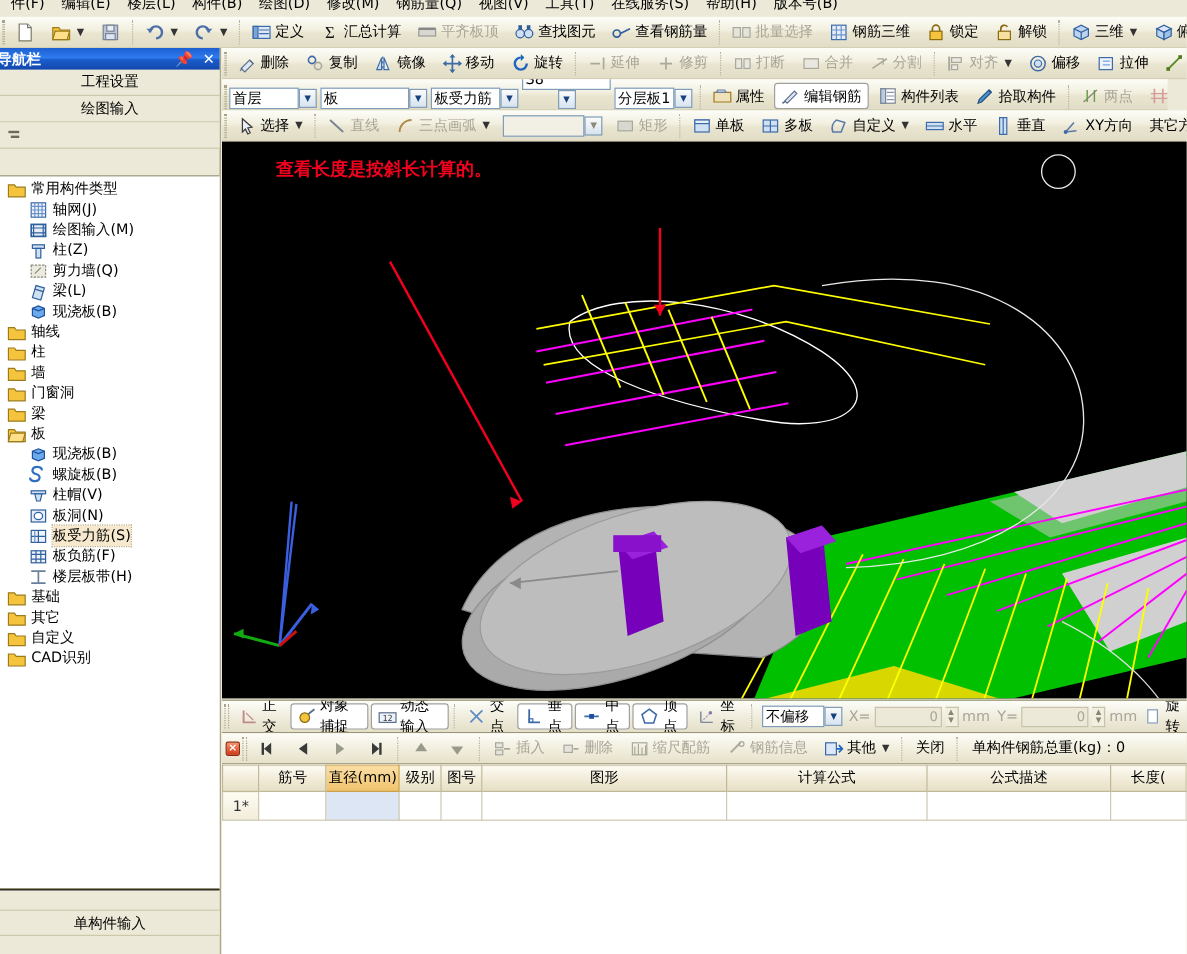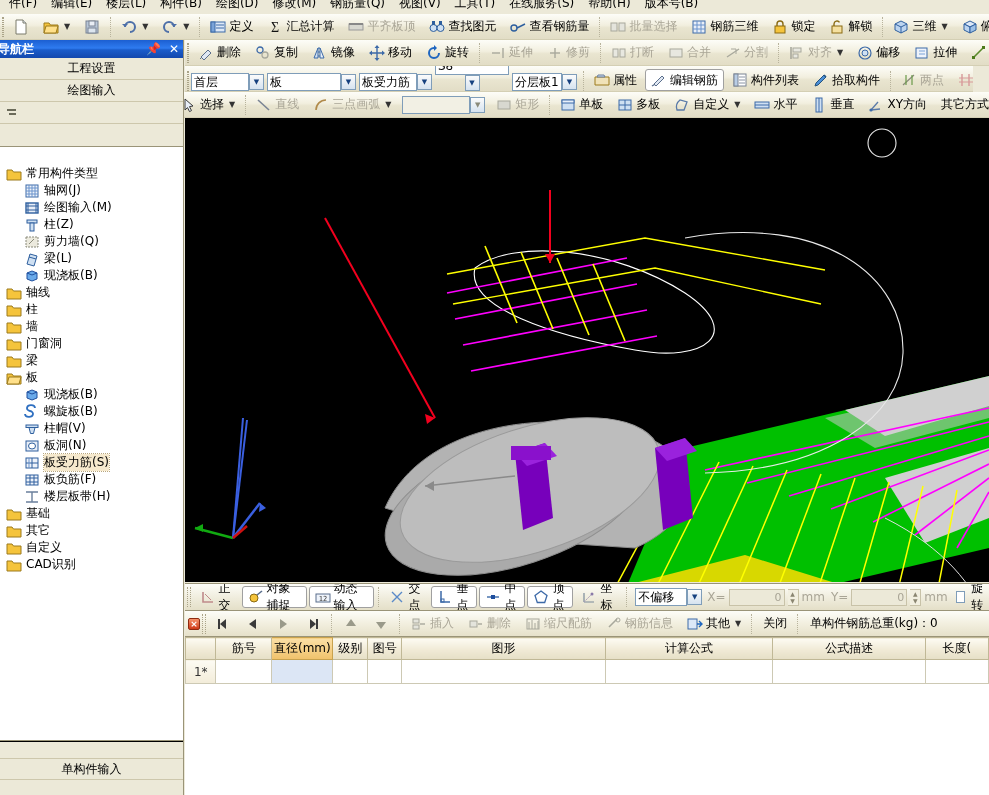--- a/index.html
+++ b/index.html
@@ -63,21 +63,21 @@
   .lp-btnrow {
     height:22px; background:#ece9d8; border-bottom:1px solid #cdc7ac;
     display:flex; align-items:center; justify-content:center;
     font-size:12px; cursor:default;
   }
   .lp-toolrow { height:22px; background:#ece9d8; border-bottom:1px solid #cdc7ac;
      display:flex; align-items:center; padding-left:4px; }
   #tree {
     position:absolute; left:0; right:0; top:106px; bottom:54px;
     background:#fff; border:1px solid #9a9478; border-left:none; border-right:none;
-    overflow:hidden; padding-top:18px;
+    overflow:hidden; padding-top:2px;
   }
   .tnode { display:flex; align-items:center; height:17px; padding-left:6px; font-size:12px; white-space:nowrap;}
   .tnode.child { padding-left:24px; }
   .tnode .lbl { margin-left:4px; }
   .tnode.sel .lbl { background:#f6e9cd; outline:1px dotted #b9a77e;}
   #lp-foot {
     position:absolute; left:0; right:0; bottom:0; height:54px;
     background:#ece9d8; border-top:1px solid #000000;
   }
   #lp-foot .lp-btnrow { border-top:1px solid #cdc7ac; }
@@ -518,21 +518,21 @@
       <div class="tb-item disabled">
         <span class="ic">
           <svg width="16" height="16" viewBox="0 0 16 16">
             <path d="M4 2v12M11 2v12" stroke="#d89a9a" stroke-width="1.4"></path>
             <path d="M1 6h14M1 10h14" stroke="#d89a9a" stroke-width="1.2"></path>
           </svg>
         </span>
       </div>
     </div>
 
-  <div class="bar" id="drawbar" style="position:absolute;left:168px;top:92px;right:0;">
+  <div class="bar" id="drawbar" style="position:absolute;left:185px;top:92px;right:0;">
       <span class="grip"></span>
       <div class="tb-item">
         <span class="ic">
           <svg width="16" height="16" viewBox="0 0 16 16">
             <path d="M4 2l8 7-3.5.6 2 4-2 1-2-4L4 13z" fill="#e8eef7" stroke="#3a3a3a"></path>
           </svg>
         </span>
         <span>选择</span>
         <span class="caret">▼</span>
       </div>
@@ -910,20 +910,21 @@
         <path d="M10 410l8-4 0 8z" fill="#11aa11"></path>
         <line x1="48" y1="420" x2="62" y2="302" stroke="#3a5fe0" stroke-width="2"></line>
         <line x1="48" y1="420" x2="58" y2="300" stroke="#3a5fe0" stroke-width="2"></line>
         <line x1="48" y1="420" x2="62" y2="408" stroke="#cc1111" stroke-width="2.5"></line>
         <line x1="140" y1="100" x2="250" y2="300" stroke="#f2001e" stroke-width="2"></line>
         <path d="M250 300l-10-4 2 10z" fill="#f2001e"></path>
         <line x1="365" y1="72" x2="365" y2="145" stroke="#f2001e" stroke-width="2"></line>
         <path d="M365 145l-5-9h10z" fill="#f2001e"></path>
       </svg>
     <div id="annot" style="color: rgb(242, 0, 30);">
+        <div>查看长度是按斜长计算的。</div>
       </div>
   </div>
 
   <div id="snapbar">
       <span class="grip"></span>
       <div class="tb-item">
         <span class="ic">
           <svg width="16" height="16" viewBox="0 0 16 16">
             <path d="M3 3v10h10" fill="none" stroke="#c08a8a" stroke-width="1.6"></path>
             <path d="M5 5l6 6" stroke="#c08a8a"></path>

